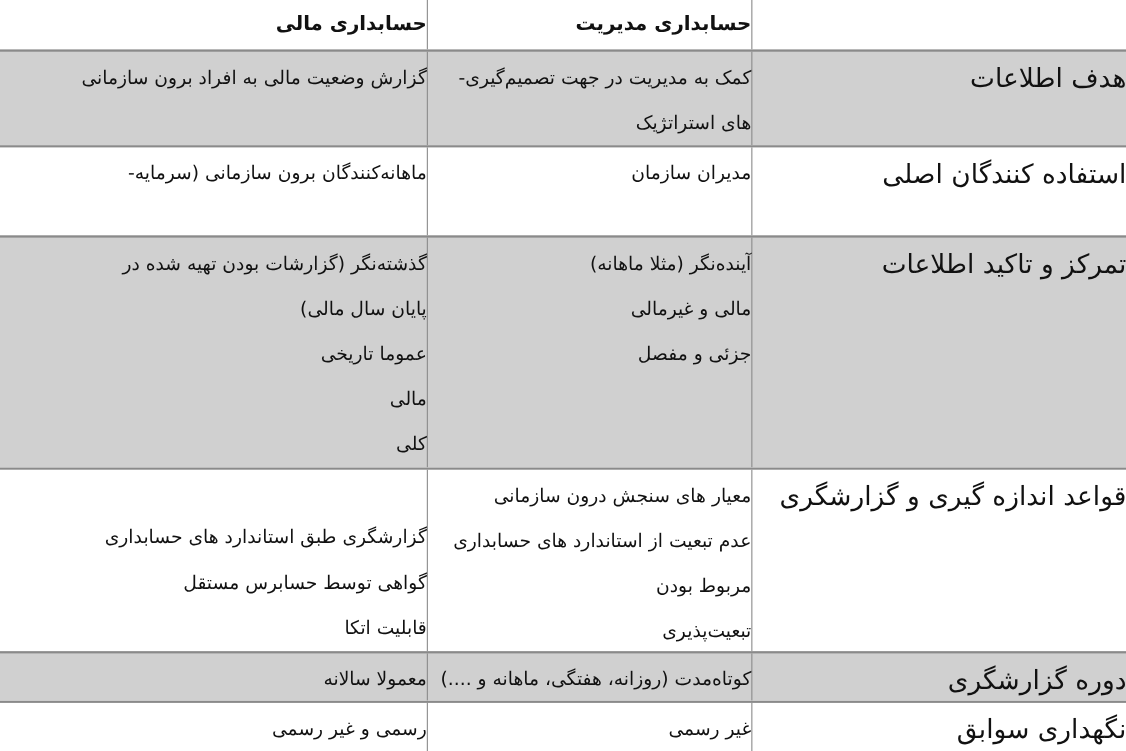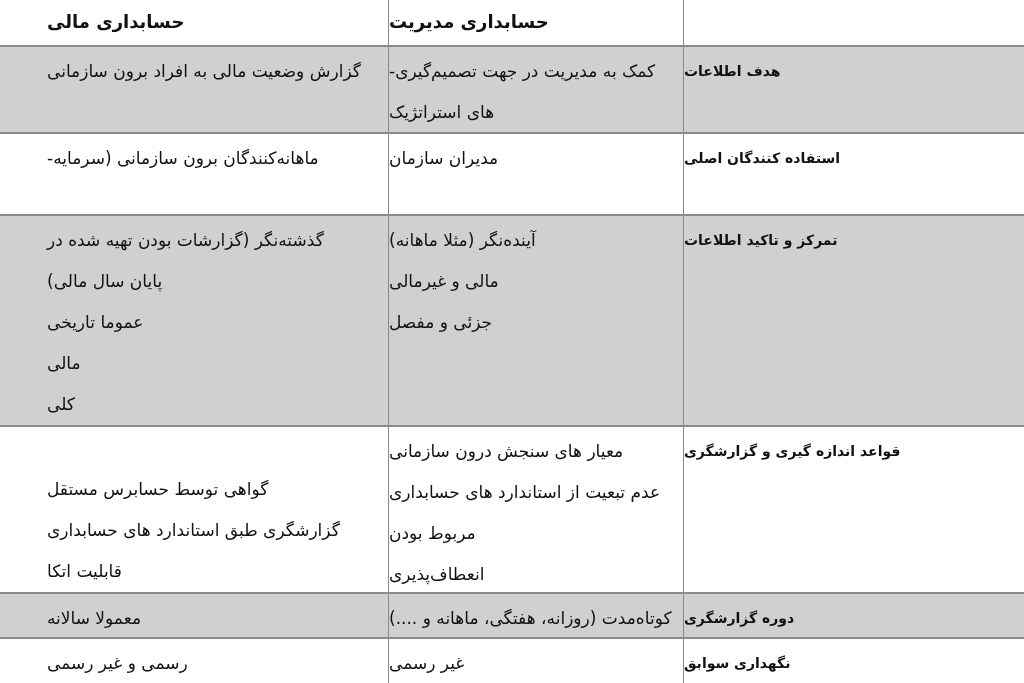--- a/index.html
+++ b/index.html
@@ -19,26 +19,26 @@
       display: flex;
       flex-direction: row;
       box-sizing: border-box;
     }
     .row.gray { background: #d0d0d0; }
     .row.white { background: #ffffff; }
     .row.border-top { border-top: 2px solid #8a8a8a; }
     .cell {
       box-sizing: border-box;
       height: 100%;
-      text-align: left;
+      text-align: right;
       font-size: 17px;
       line-height: 41px;
       padding-top: 4px;
     }
-    .cell.label { width: 340px; font-weight: bold; font-size: 14px; }
+    .cell.label { width: 340px; font-weight: normal; font-size: 24px; }
     .cell.mgmt { width: 296px; border-right: 1.5px solid #8a8a8a; border-left: 1.5px solid #8a8a8a; }
     .cell.fin { width: 341px; }
     .cell .line { display: block; }
     .header .cell { font-weight: bold; font-size: 18px; line-height: 40px; padding-top: 2px; }
   </style>
 </head>
 <body>
 
 <div class="table">
 
@@ -84,25 +84,25 @@
       <span class="line">کلی</span>
     </div>
   </div>
 
   <div class="row white border-top" style="top:425px;height:167px;">
     <div class="cell label">قواعد اندازه گیری و گزارشگری</div>
     <div class="cell mgmt">
       <span class="line">معیار های سنجش درون سازمانی</span>
       <span class="line">عدم تبعیت از استاندارد های حسابداری</span>
       <span class="line">مربوط بودن</span>
-      <span class="line">انعطاف‌پذیری</span>
+      <span class="line">تبعیت‌پذیری</span>
     </div>
     <div class="cell fin" style="padding-top:42px;">
+      <span class="line">گزارشگری طبق استاندارد های حسابداری</span>
       <span class="line">گواهی توسط حسابرس مستقل</span>
-      <span class="line">گزارشگری طبق استاندارد های حسابداری</span>
       <span class="line">قابلیت اتکا</span>
     </div>
   </div>
 
   <div class="row gray border-top" style="top:592px;height:45px;">
     <div class="cell label">دوره گزارشگری</div>
     <div class="cell mgmt">
       <span class="line">کوتاه‌مدت (روزانه، هفتگی، ماهانه و ....)</span>
     </div>
     <div class="cell fin">

